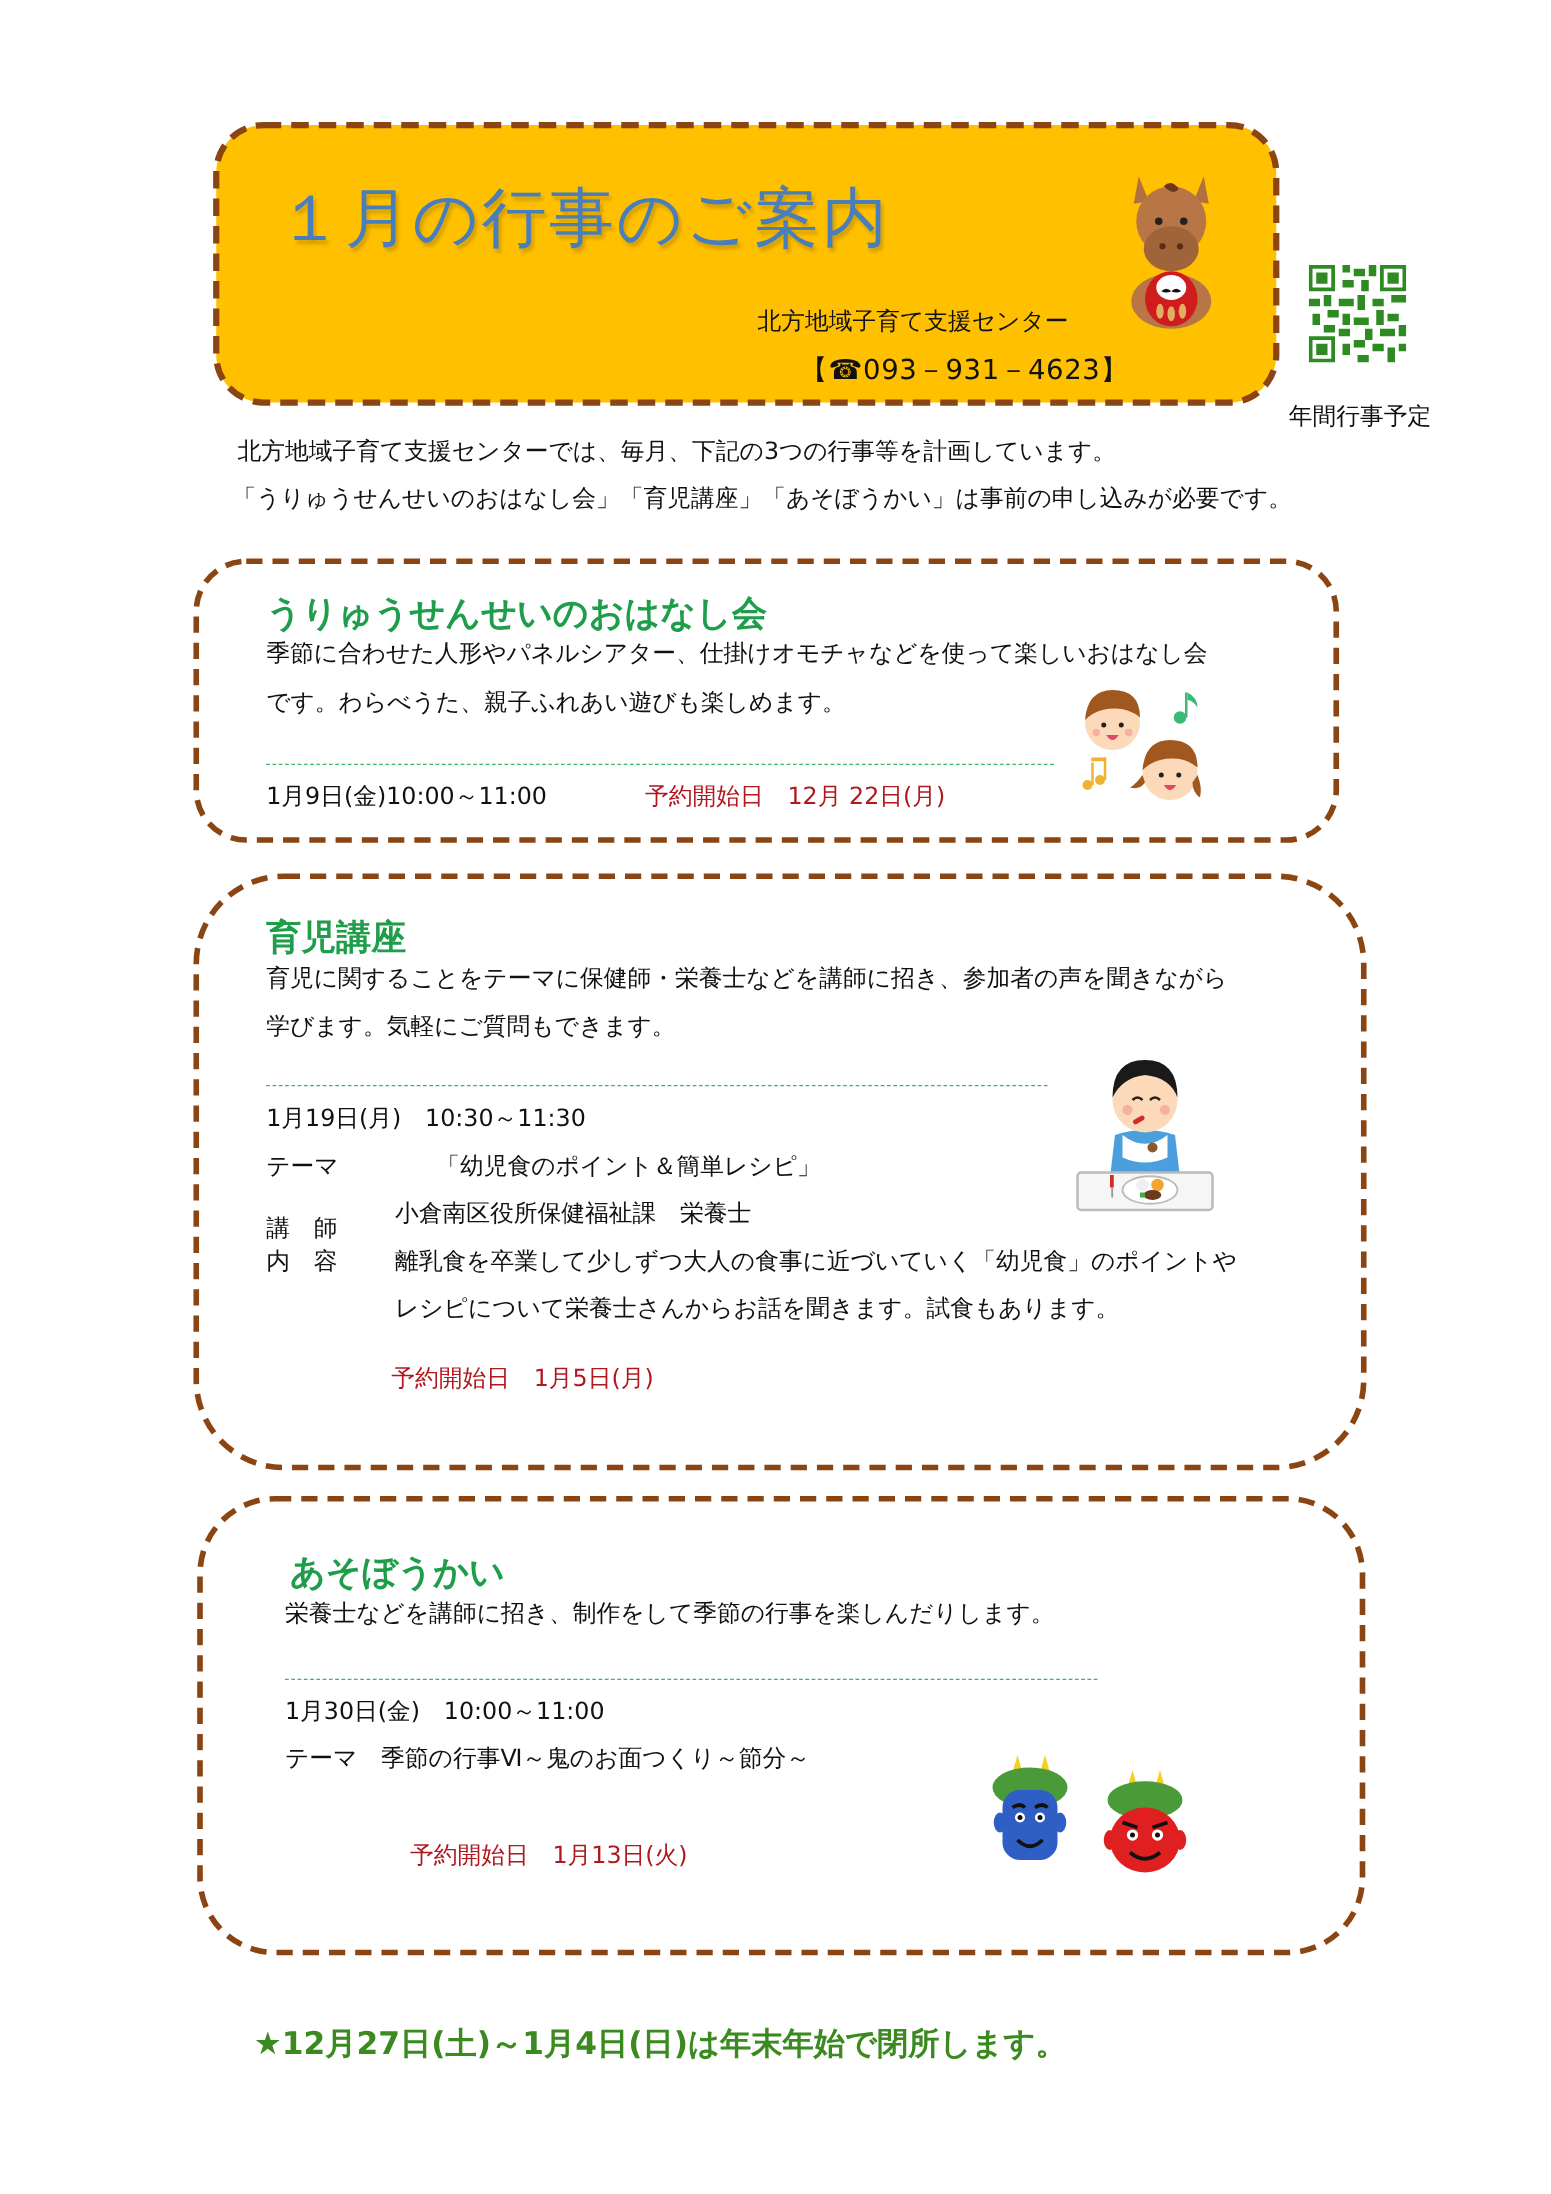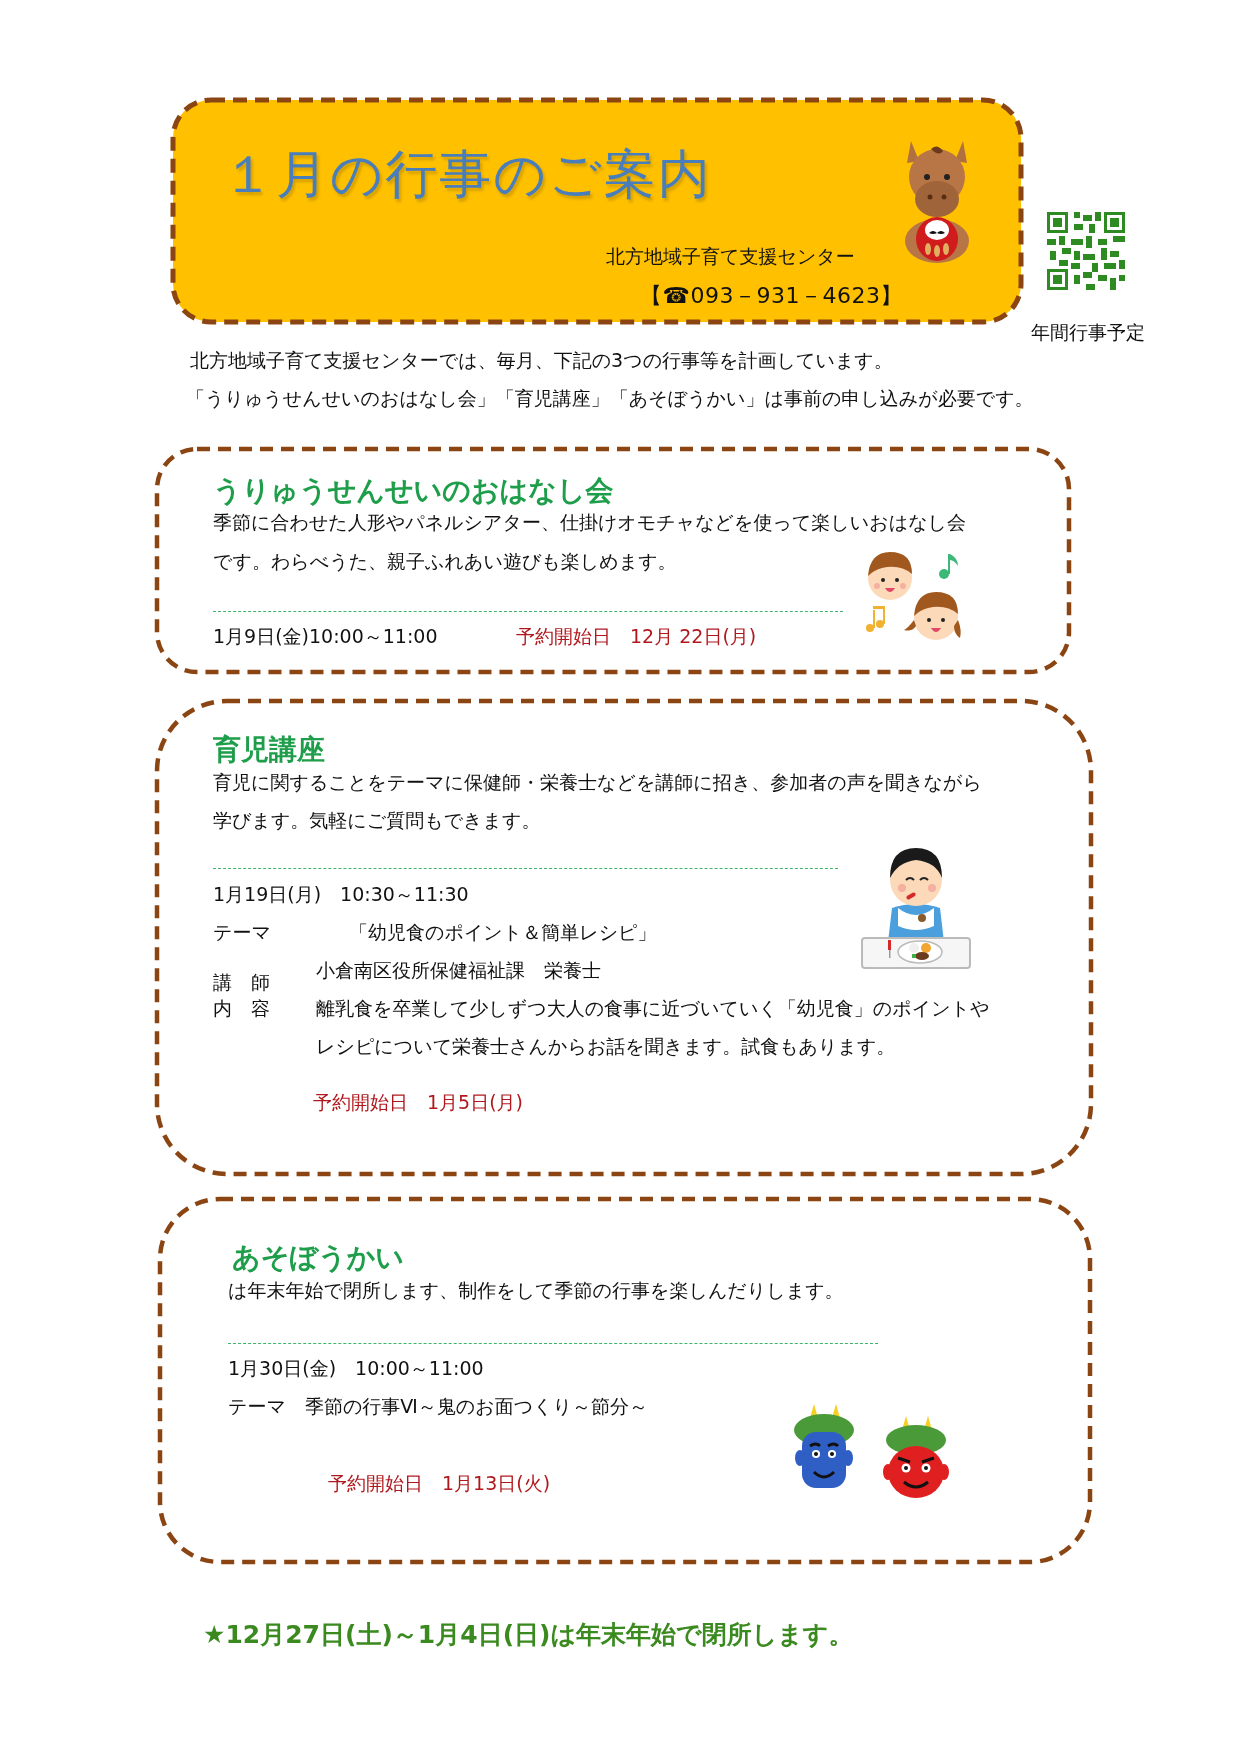--- a/index.html
+++ b/index.html
@@ -181,21 +181,21 @@
       <circle cx="68" cy="106" r="5" fill="#f2a530"></circle>
     <ellipse cx="64" cy="114" rx="7" ry="4" fill="#6b3b1e"></ellipse>
       <rect x="54" y="112" width="4" height="4" fill="#3cae4a"></rect>
     <rect x="30" y="98" width="3" height="10" fill="#d42a2a"></rect>
       <rect x="31" y="108" width="1.5" height="8" fill="#999"></rect>
   </svg>
 </section>
 
 <section>
   <div class="abs sec-title" style="left:232px;top:1239px;">あそぼうかい</div>
-  <div class="abs body-text" style="left:228px;top:1278px;">は年末年始で閉所します、制作をして季節の行事を楽しんだりします。</div>
+  <div class="abs body-text" style="left:228px;top:1278px;">栄養士などを講師に招き、制作をして季節の行事を楽しんだりします。</div>
   <div class="abs dotline" style="left:228px;top:1343px;width:650px;"></div>
   <div class="abs body-text" style="left:228px;top:1356px;">1月30日(金)　10:00～11:00</div>
   <div class="abs body-text" style="left:228px;top:1394px;">テーマ　季節の行事Ⅵ～鬼のお面つくり～節分～</div>
   <div class="abs body-text red" style="left:328px;top:1471px;">予約開始日　1月13日(火)</div>
 
   <svg class="abs" style="left:790px;top:1400px;" width="160" height="100" viewBox="0 0 160 100">
 
     <path d="M20 18 l4 -14 l4 14z" fill="#f5d020"></path>
       <path d="M42 18 l4 -14 l4 14z" fill="#f5d020"></path>
     <ellipse cx="34" cy="30" rx="30" ry="16" fill="#4a9a3a"></ellipse>

